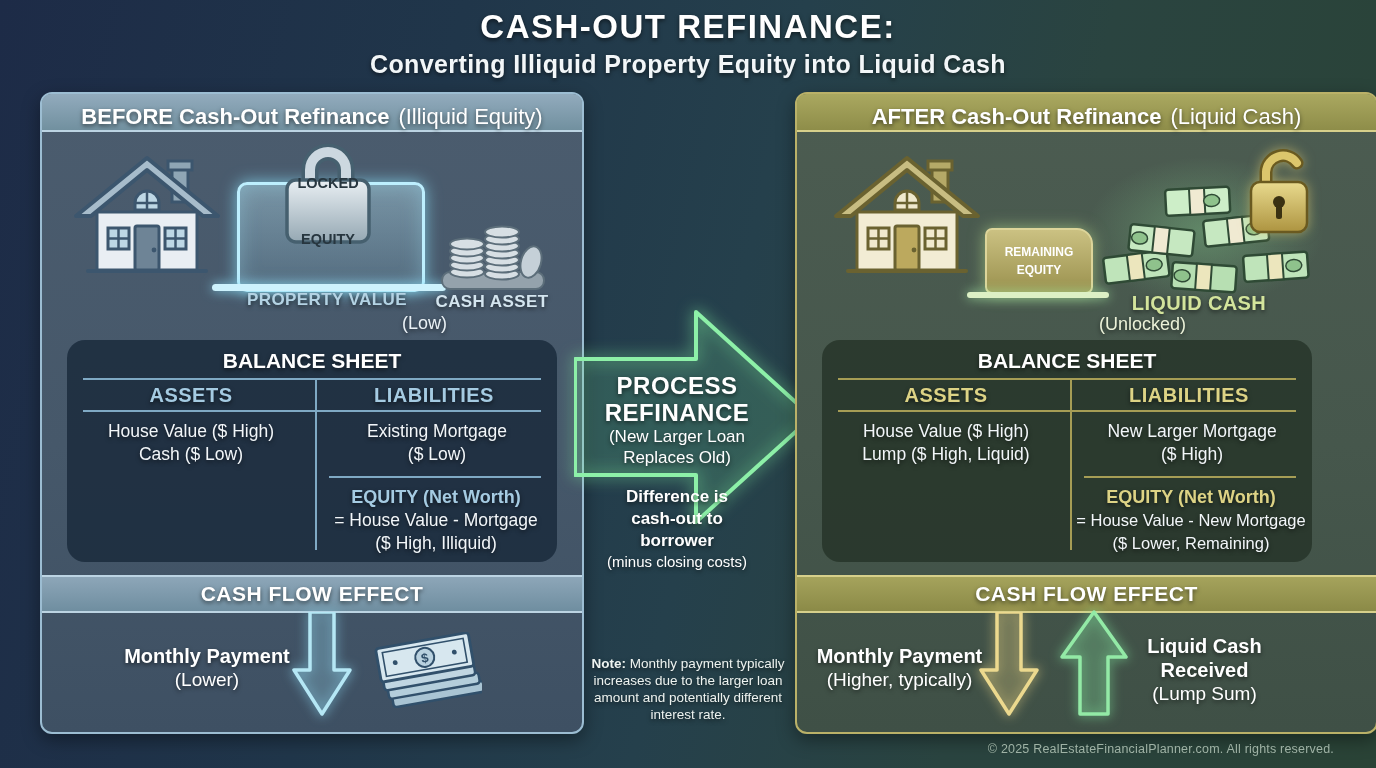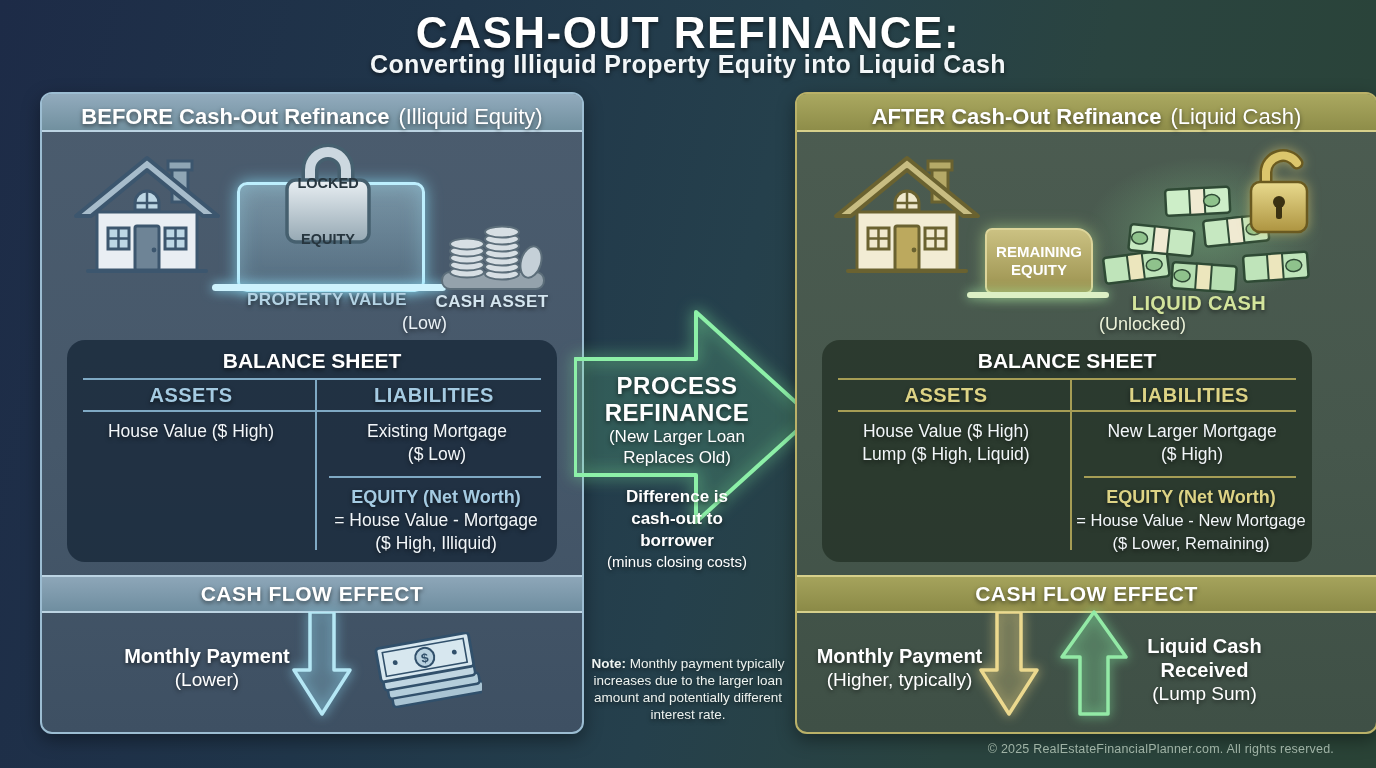--- a/index.html
+++ b/index.html
@@ -4,21 +4,21 @@
 <style>
   html,body{margin:0;padding:0;background:#0e1722;}
   .stage{position:relative;width:1376px;height:768px;overflow:hidden;
     font-family:"Liberation Sans",sans-serif;
     background:linear-gradient(103deg,#1d2b47 0%,#20364a 30%,#25404c 52%,#2a4440 72%,#2a4336 100%);}
   .ts{text-shadow:0 2px 4px rgba(0,0,0,.55);}
   .abs{position:absolute;}
 
   
   .page-title{position:absolute;top:8px;left:0;right:0;text-align:center;color:#fff;
-    font-size:44px;font-weight:bold;letter-spacing:1.5px;}
+    font-size:33px;font-weight:bold;letter-spacing:1.5px;}
   .page-subtitle{position:absolute;top:50px;left:0;right:0;text-align:center;color:#f2f6f8;
     font-size:25px;font-weight:bold;letter-spacing:.4px;}
 
   
   .panel{position:absolute;top:92px;width:540px;height:638px;border-radius:12px;border:2px solid;
     box-shadow:0 6px 18px rgba(0,0,0,.38);}
   .panel.before{left:40px;border-color:#9cbdd2;
     background:linear-gradient(180deg,#4b5c6e 0%,#46586a 55%,#3e5063 100%);}
   .panel.after{left:795px;border-color:#bab168;
     background:linear-gradient(180deg,#4c5c51 0%,#46574c 55%,#3f5046 100%);padding-left:39px;}
@@ -39,21 +39,21 @@
   .pv-base{left:170px;top:190px;width:234px;height:7px;background:#cdf2fd;border-radius:4px;
     box-shadow:0 0 12px rgba(140,225,250,.85);}
   .lock-wrap{left:240px;top:44px;width:92px;height:108px;}
   .lock-label{position:absolute;left:10px;right:10px;top:44px;bottom:6px;display:flex;flex-direction:column;
     align-items:center;justify-content:center;font-weight:bold;font-size:14.5px;line-height:16px;color:#27363f;gap:40px;}
 
   
   .re-badge{left:188px;top:134px;width:104px;height:62px;border-radius:7px 16px 7px 7px;
     background:linear-gradient(180deg,#cbc182,#9a914e);border:2px solid #ddd59a;
     box-shadow:0 0 16px rgba(200,240,150,.55);display:flex;flex-direction:column;align-items:center;
-    justify-content:center;color:#fff;font-weight:bold;font-size:15px;line-height:18px;text-align:center;}
+    justify-content:center;color:#fff;font-weight:bold;font-size:12px;line-height:18px;text-align:center;}
   .re-base{left:170px;top:198px;width:142px;height:6px;background:#dcf0c5;border-radius:3px;
     box-shadow:0 0 12px rgba(170,240,170,.85);}
   .after .icon-label{color:#d3e49c;}
   .after .sub-label{color:#ebf1d8;}
   .pile-glow{left:288px;top:62px;width:240px;height:150px;border-radius:50%;
     background:radial-gradient(ellipse at center,rgba(150,240,160,.30),rgba(150,240,160,0) 70%);}
 
   
   .bsheet{position:absolute;left:25px;top:246px;width:490px;height:222px;border-radius:18px;}
   .before .bsheet{background:rgba(24,40,57,.80);}
@@ -178,20 +178,21 @@
 
     <div class="bsheet">
       <div class="bs-title ts">BALANCE SHEET</div>
       <div class="bs-line" style="left:16px;right:16px;top:38px"></div>
       <div class="bs-colhead ts" style="left:0;width:248px">ASSETS</div>
       <div class="bs-colhead ts" style="left:252px;width:230px">LIABILITIES</div>
       <div class="bs-line" style="left:16px;right:16px;top:70px"></div>
       <div class="bs-vline" style="left:248px;top:38px;bottom:12px"></div>
       <div class="bs-cell ts" style="left:0;width:248px;top:80px">
         <div>House Value ($ High)</div>
+        <div>Cash ($ Low)</div>
       </div>
       <div class="bs-cell ts" style="left:254px;width:232px;top:80px">
         <div>Existing Mortgage</div>
         <div>($ Low)</div>
       </div>
       <div class="bs-line" style="left:262px;right:16px;top:136px"></div>
       <div class="bs-cell ts" style="left:250px;width:238px;top:146px">
         <div class="bs-eqtitle">EQUITY (Net Worth)</div>
         <div class="nowrap">= House Value - Mortgage</div>
         <div>($ High, Illiquid)</div>

